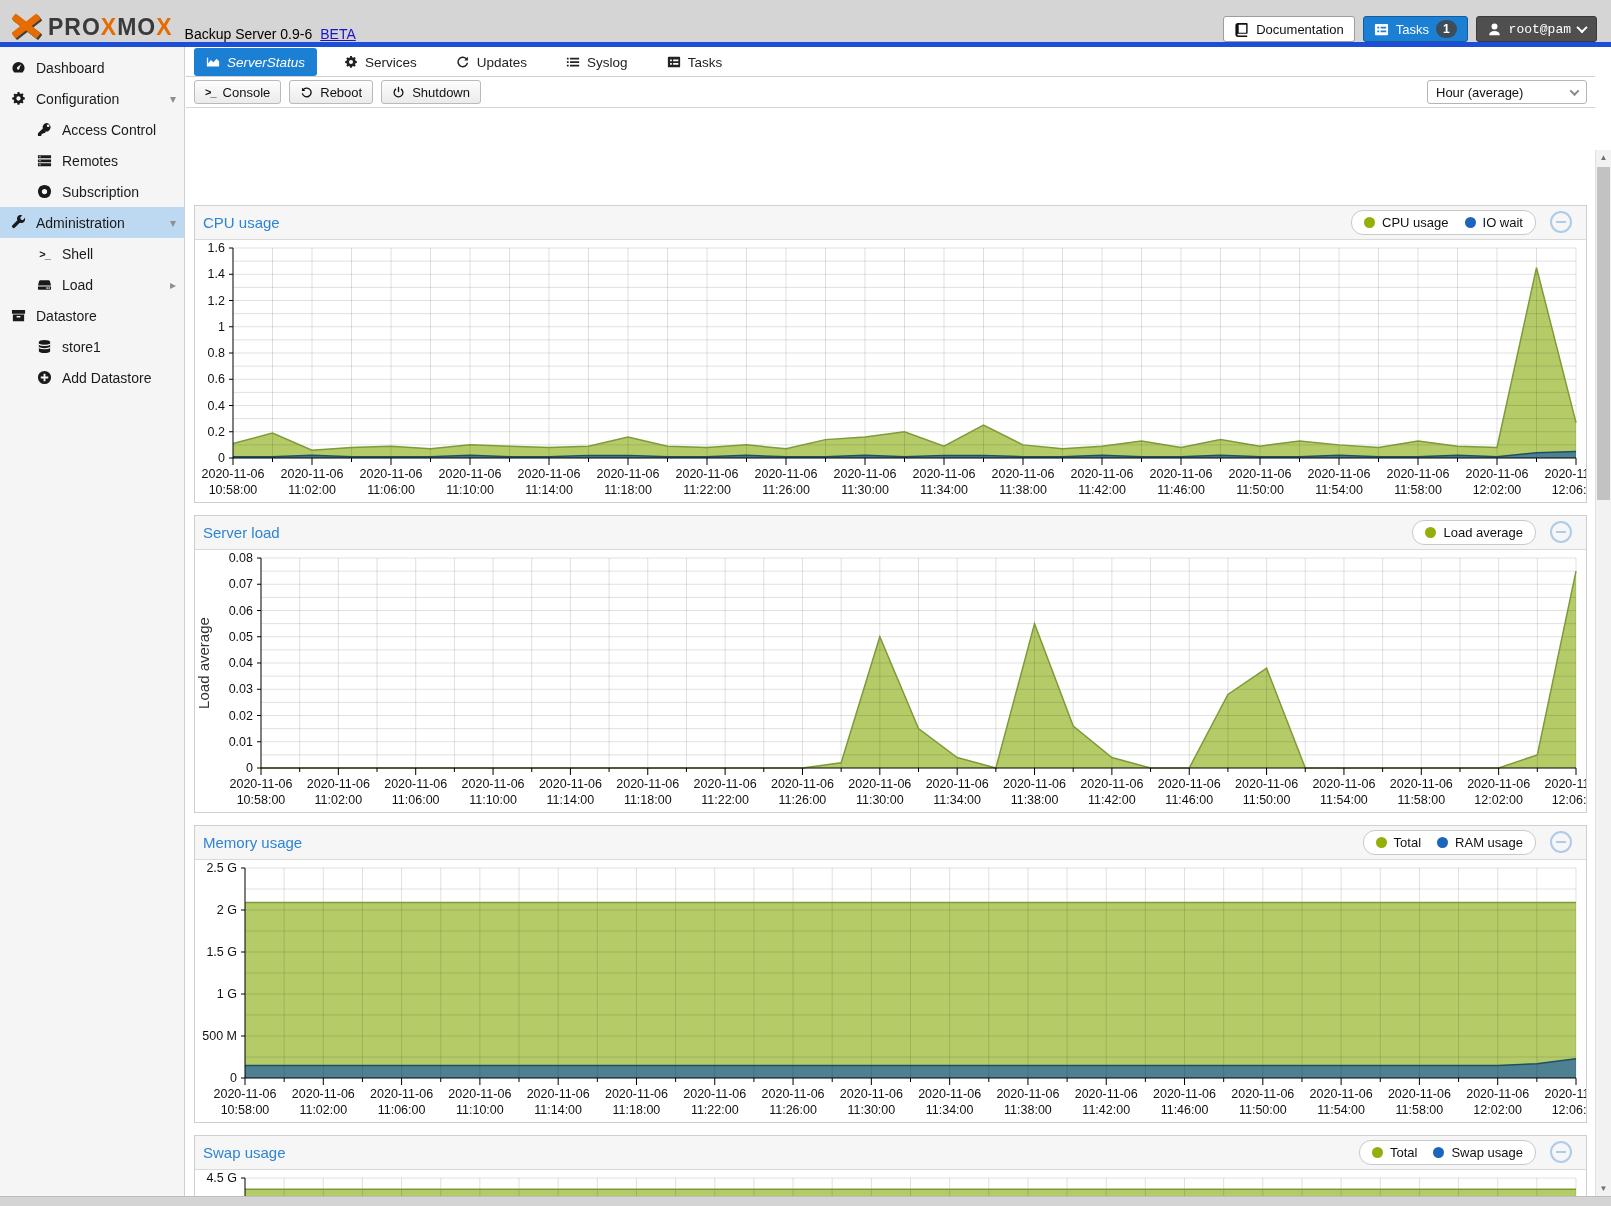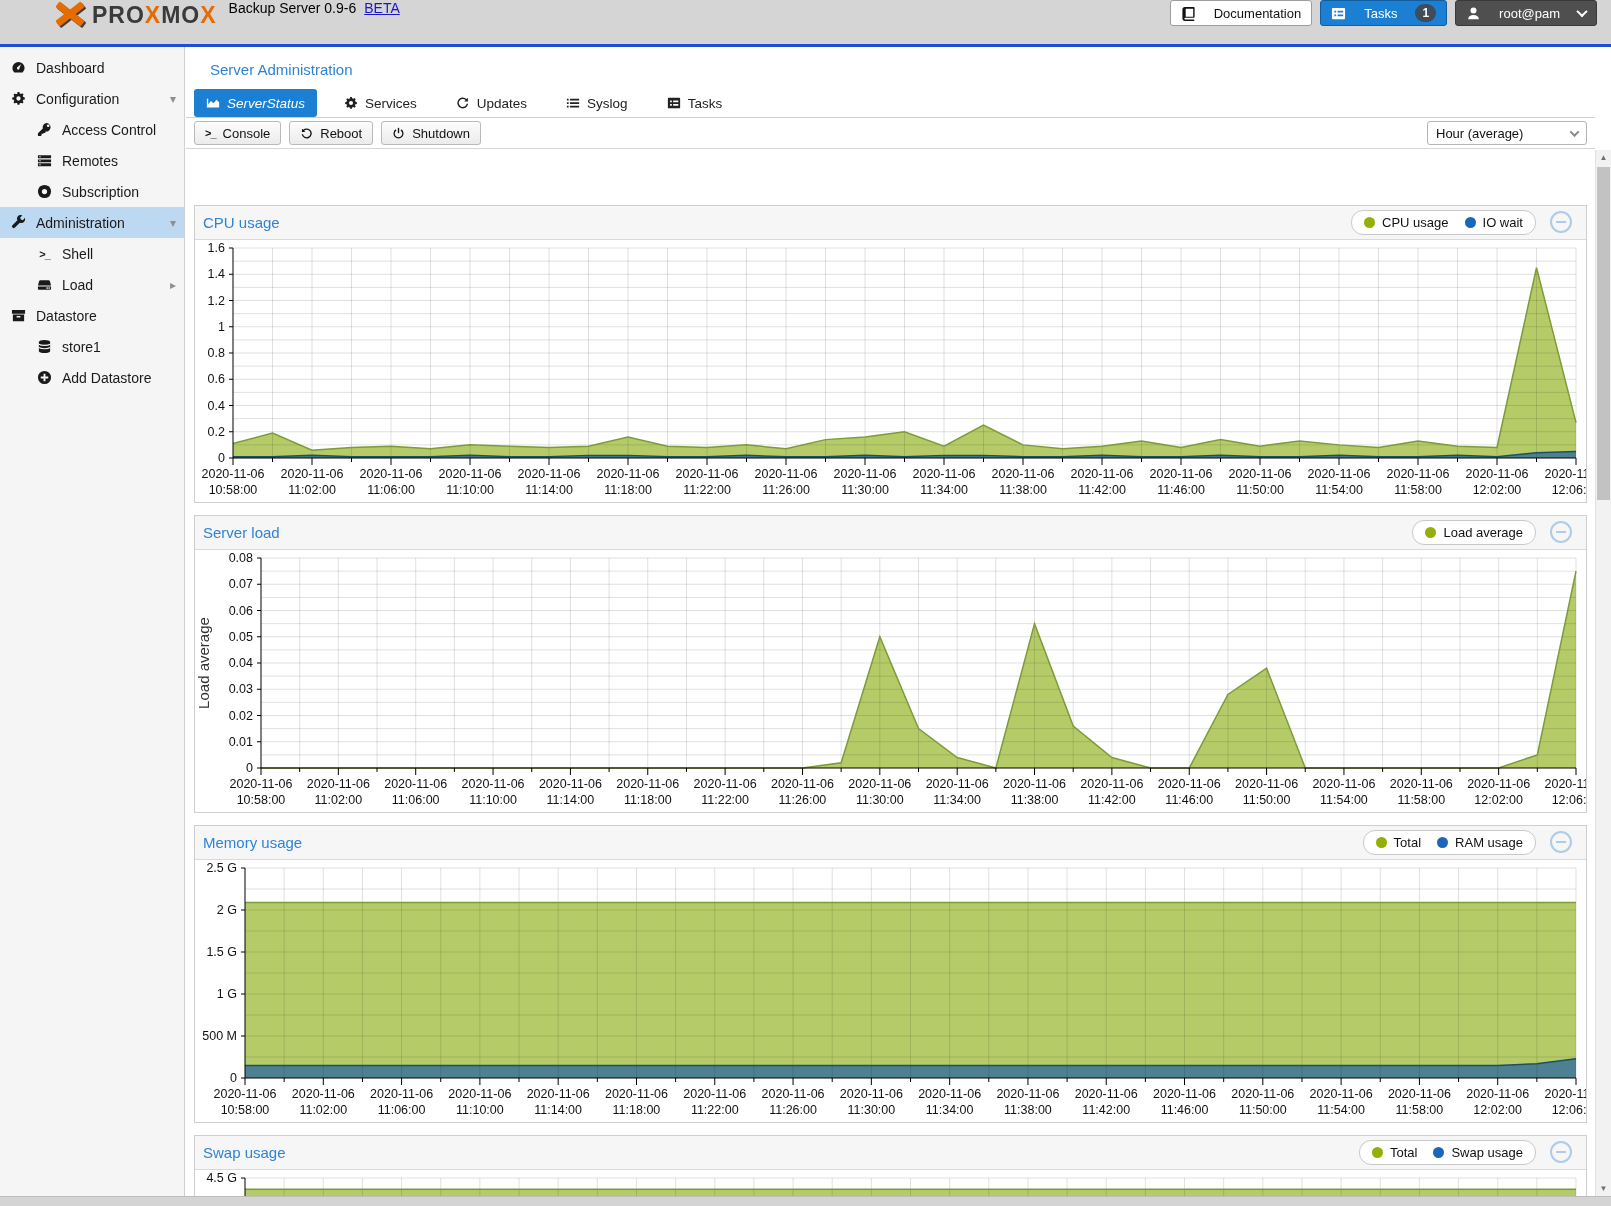--- a/index.html
+++ b/index.html
@@ -2,33 +2,33 @@
 <html><head>
 <meta charset="utf-8">
 <style>
   * { margin:0; padding:0; box-sizing:border-box; }
   html,body { width:1611px; height:1206px; overflow:hidden; }
   body { font-family:"Liberation Sans", sans-serif; background:#fff; position:relative; font-size:13px; color:#1a1a1a; }
   svg { display:block; overflow:hidden; }
   .icon-svg { width:15px; height:15px; fill:currentColor; flex:0 0 auto; }
 
   
-  .topbar { position:absolute; left:0; top:0; width:1611px; height:47px; background:#d5d5d5; border-bottom:3px solid #1d4ed8; display:flex; align-items:flex-start;padding-left:44px; }
+  .topbar { position:absolute; left:0; top:0; width:1611px; height:47px; background:#d5d5d5; border-bottom:5px solid #1d4ed8; display:flex; align-items:flex-end; }
   .logo-wrap { display:flex; align-items:center; padding-left:12px; }
   .logo-mark { width:32px; height:30px; margin-right:4px; }
   .brand { font-size:23px; font-weight:bold; color:#3a3a3a; letter-spacing:1px; }
   .brand .bx { color:#e66b00; }
   .product { margin-left:12px; font-size:14px; color:#000; }
   .beta-link { margin-left:8px; font-size:14px; color:#1d14c8; text-decoration:underline; cursor:pointer; }
   .topbar-right { margin-left:auto; display:flex; align-items:center; gap:8px; padding-right:14px; }
-  .tb-btn { height:26px; display:inline-flex; align-items:center; gap:18px; padding:0 10px; border-radius:3px; font-size:13px; cursor:pointer; }
+  .tb-btn { height:26px; display:inline-flex; align-items:center; gap:7px; padding:0 10px; border-radius:3px; font-size:13px; cursor:pointer; }
   .tb-doc { background:#fff; border:1px solid #9d9d9d; color:#111; }
   .tb-tasks { background:#1b7fd4; border:1px solid #135d9e; color:#fff; }
   .tb-badge { background:#3f4c59; color:#fff; border-radius:9px; padding:0 7px; height:18px; line-height:18px; font-size:12px; font-weight:bold; }
-  .tb-user { background:#4f4f4f; border:1px solid #3a3a3a; color:#fff; }
+  .tb-user { background:#4f4f4f; border:1px solid #3a3a3a; color:#fff;font-family:Liberation Mono, monospace; }
   .chev { width:8px; height:8px; border-right:2px solid currentColor; border-bottom:2px solid currentColor; transform:rotate(45deg) translate(-1px,-1px); display:inline-block; }
 
   
   .sidebar { position:absolute; left:0; top:47px; width:185px; bottom:10px; background:#f5f5f5; border-right:1px solid #cfcfcf; padding-top:5px; }
   .nav-item { height:31px; display:flex; align-items:center; gap:9px; font-size:14px; color:#1a1a1a; cursor:pointer; padding-right:8px; }
   .nav-item.lvl0 { padding-left:10px; }
   .nav-item.lvl1 { padding-left:36px; }
   .nav-item.selected { background:#bdd9f1; }
   .nav-icon { width:17px; display:flex; justify-content:center; color:#1a1a1a; }
   .nav-chevron { margin-left:auto; color:#8f8f8f; font-size:12px; }
@@ -198,21 +198,20 @@
     <span class="nav-icon">
         <svg class="icon-svg" viewBox="0 0 16 16">
           <path d="M8 1a7 7 0 1 0 0 14A7 7 0 0 0 8 1zm4 8H9v3H7V9H4V7h3V4h2v3h3z" fill-rule="evenodd"></path>
         </svg>
       </span>
     <span class="nav-label">Add Datastore</span>
   </div>
 </nav>
 
 <div class="main">
-  <div class="page-title">Server Administration</div>
 
   <div class="tabs">
     <div class="tab selected">
       <svg class="icon-svg" viewBox="0 0 16 16">
           <path d="M1 13V3h1.5v6.6l3-3.8 3.1 2.5L12 4.2l3 3V13z"></path>
         </svg>
       <span>ServerStatus</span>
     </div>
     <div class="tab">
       <svg class="icon-svg" viewBox="0 0 16 16">

